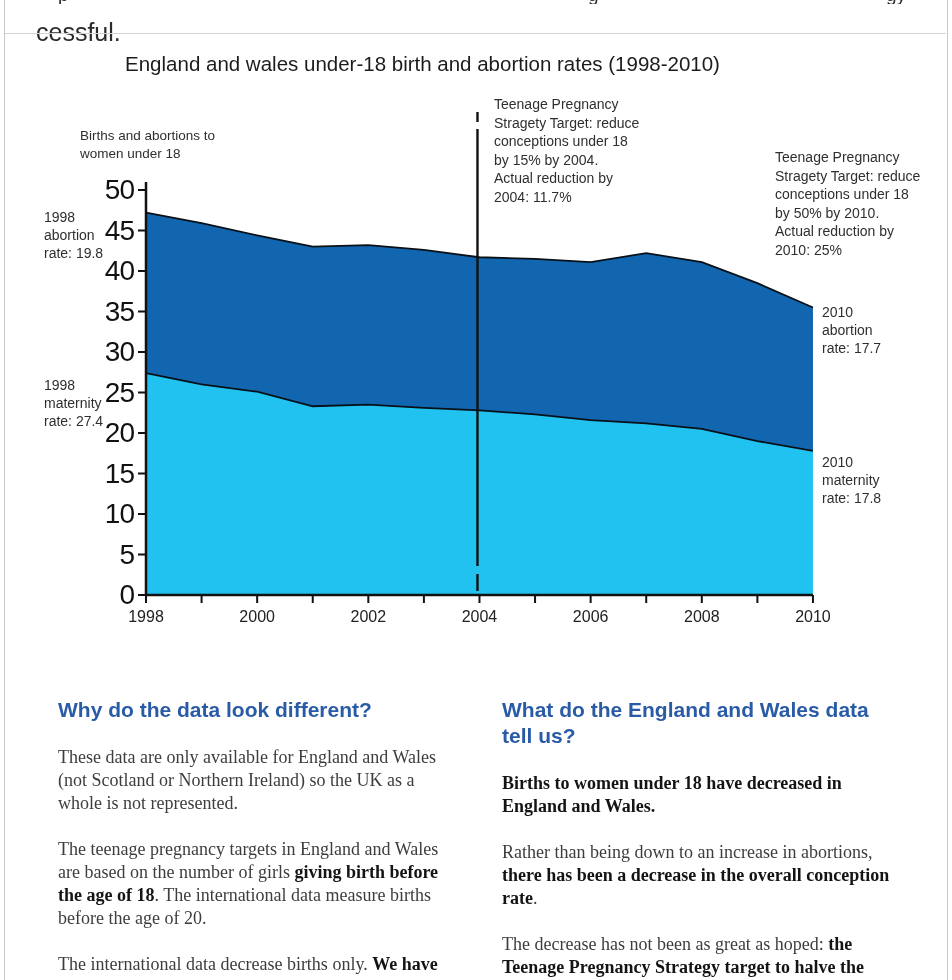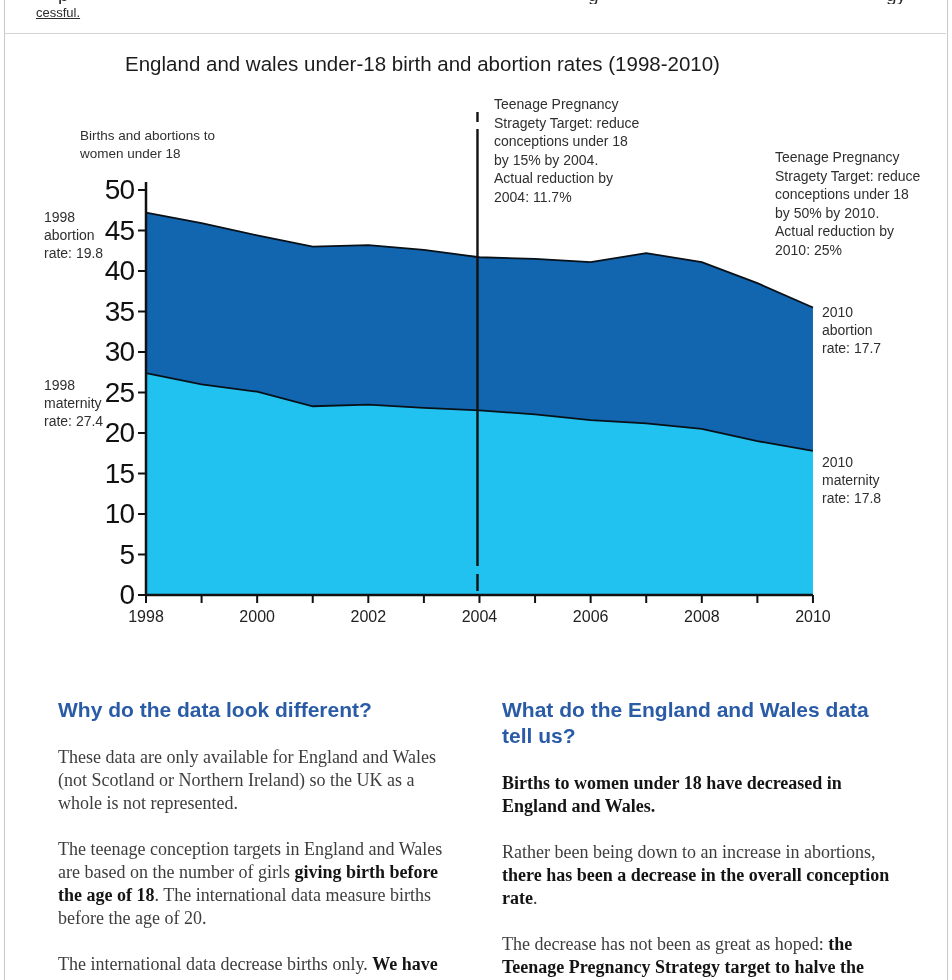--- a/index.html
+++ b/index.html
@@ -3,21 +3,21 @@
 <meta charset="utf-8">
 <style>
   html,body{margin:0;padding:0;background:#ffffff;}
   .page{position:relative;width:952px;height:980px;background:#fff;overflow:hidden;
         font-family:"Liberation Sans","DejaVu Sans",sans-serif;}
   .side-border{position:absolute;top:0;bottom:0;width:1px;background:#c9c9c9;}
   .side-border.left{left:4px;} .side-border.right{left:947px;}
   .top-fragments{position:absolute;top:0;left:0;right:6px;height:4px;overflow:hidden;}
   .top-fragments span{position:absolute;top:-16px;font-size:19px;color:#2b2b2b;}
   .frag-0{left:58px;} .frag-1{left:588px;} .frag-2{left:886px;}
-  .partial-line{position:absolute;top:5px;left:36px;font-size:13px;color:#2b2b2b;text-decoration:underline;}
+  .partial-line{position:absolute;top:18px;left:36px;font-size:25px;color:#2b2b2b;}
   .figure-top-border{position:absolute;top:33px;left:5px;right:6px;height:1px;background:#d4d4d4;}
   .figure{position:absolute;top:33px;left:0;width:952px;height:622px;}
   .chart-title{position:absolute;top:19px;left:100px;width:645px;text-align:center;
                font-size:20.5px;color:#1c1c1c;}
   #chart-svg{position:absolute;top:52px;left:0;}
   .ann{position:absolute;white-space:pre-line;color:#2f2f2f;}
   .ann-caption{top:94px;left:80px;font-size:13.5px;line-height:18px;}
   .ann-small{font-size:14px;line-height:18px;}
   .ann-ab98{top:175px;left:44px;} .ann-mat98{top:343px;left:44px;}
   .ann-ab10{top:270px;left:822px;} .ann-mat10{top:420px;left:822px;}
@@ -125,23 +125,23 @@
 conceptions under 18
 by 50% by 2010.
 Actual reduction by
 2010: 25%</div>
   </div>
 
   <div class="columns">
     <div class="col">
       <h2>Why do the data look different?</h2>
       <p><span>These data are only available for England and Wales (not Scotland or Northern Ireland) so the UK as a whole is not represented.</span></p>
-      <p><span>The teenage conception targets in England and Wales are based on the number of girls </span><b>giving birth before the age of 18</b><span>. The international data measure births before the age of 20.</span></p>
+      <p><span>The teenage pregnancy targets in England and Wales are based on the number of girls </span><b>giving birth before the age of 18</b><span>. The international data measure births before the age of 20.</span></p>
       <p><span>The international data decrease births only. </span><b>We have data on abortions as well as</b></p>
     </div>
     <div class="col">
       <h2>What do the England and Wales data tell us?</h2>
       <p><b>Births to women under 18 have decreased in England and Wales.</b></p>
-      <p><span>Rather been being down to an increase in abortions, </span><b>there has been a decrease in the overall conception rate</b><span>.</span></p>
+      <p><span>Rather than being down to an increase in abortions, </span><b>there has been a decrease in the overall conception rate</b><span>.</span></p>
       <p><span>The decrease has not been as great as hoped: </span><b>the Teenage Pregnancy Strategy target to halve the teenage pregnancy rate</b></p>
     </div>
   </div>
 </div>
 
 </body></html>

